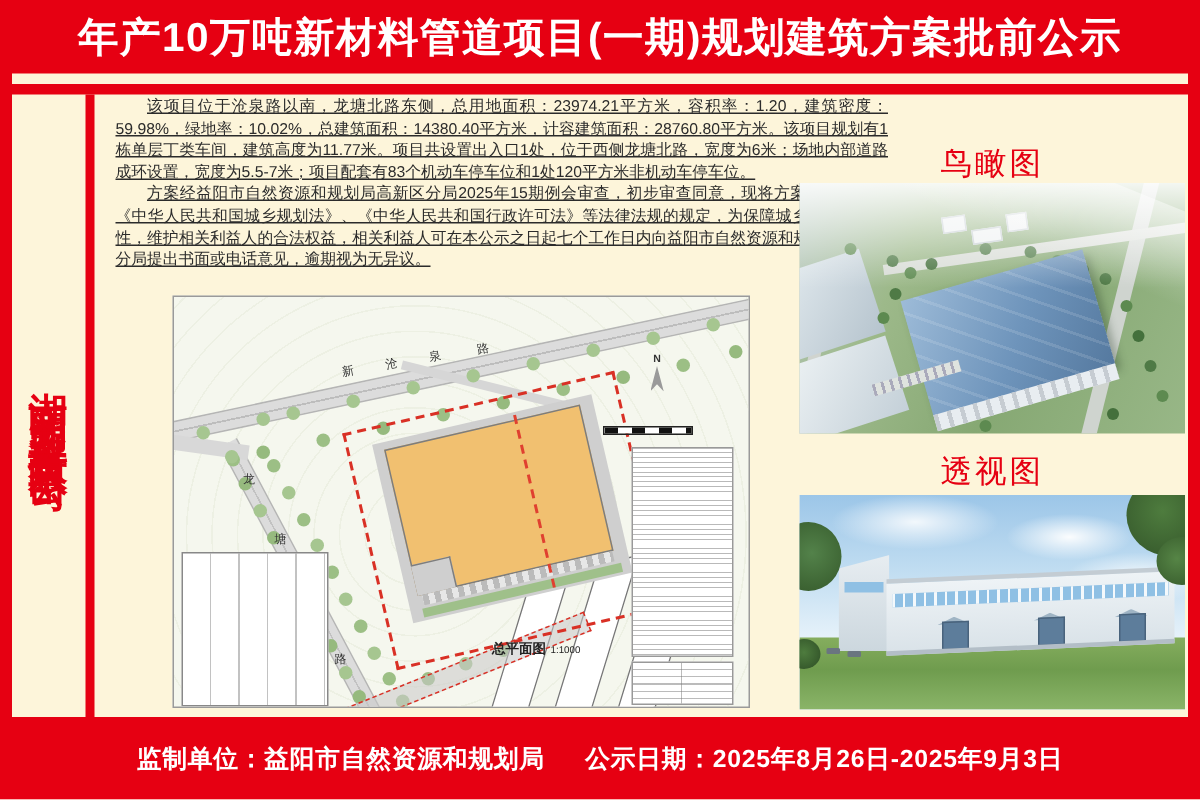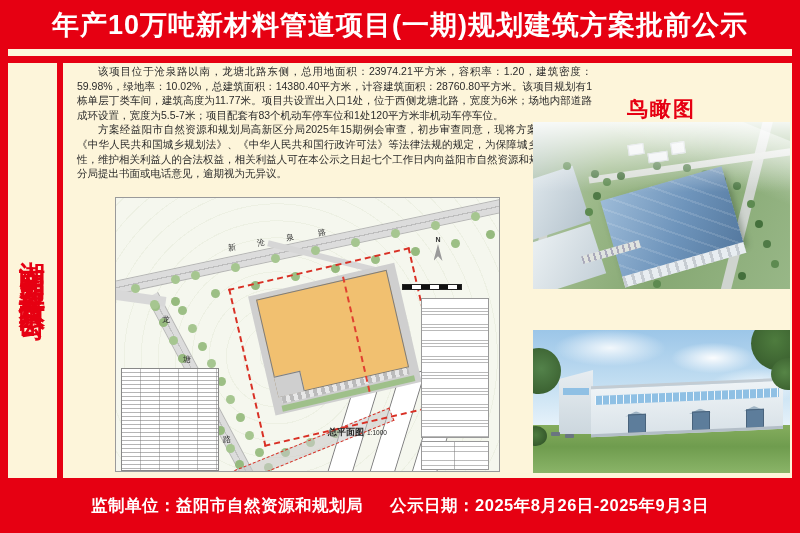--- a/index.html
+++ b/index.html
@@ -14,21 +14,21 @@
   .cream{position:absolute;left:8px;top:49px;width:784px;height:429px;background:#fdf5da;}
   .rule{position:absolute;left:0;top:56px;width:800px;height:7px;background:#e60012;}
   .v-divider{position:absolute;left:57px;top:63px;width:6px;height:415px;background:#e60012;}
 
   
   .left-col{position:absolute;left:8px;top:63px;width:49px;height:415px;display:flex;align-items:center;justify-content:center;}
   .company{writing-mode:vertical-rl;text-orientation:upright;color:#e60012;font-size:26px;font-weight:bold;letter-spacing:5px;line-height:1;}
 
   
   .paragraphs{position:absolute;left:77px;top:64px;width:515px;color:#2b2b2b;font-size:10.5px;line-height:14.6px;text-align:justify;}
-  .paragraphs p{margin:0;text-indent:2em;}
+  .paragraphs p{margin:0;text-indent:2em;text-decoration:underline;}
 
   
   .site-plan{position:absolute;left:115px;top:197px;width:383px;height:273px;background:#f5f7ee;border:1px solid #9a9a9a;overflow:hidden;}
   .plan-texture{position:absolute;left:0;top:0;width:100%;height:100%;opacity:.45;
     background:repeating-radial-gradient(circle at 42% 58%, transparent 0 16px, #e3e8d6 16px 17px);}
   .plan-title{position:absolute;left:0;top:6px;width:100%;text-align:center;font-size:12.5px;font-weight:bold;color:#111;}
   .road{position:absolute;background:#dcdcdc;}
   .road-top{left:-6px;top:84px;width:400px;height:12px;transform:rotate(-12deg);transform-origin:left center;
     border-top:1px solid #b5b5b5;border-bottom:1px solid #b5b5b5;
     background:linear-gradient(#dcdcdc 0 45%, #bdbdbd 45% 55%, #dcdcdc 55% 100%);}
@@ -67,21 +67,21 @@
   .plan-caption{position:absolute;left:212px;top:228px;font-size:9px;font-weight:bold;color:#222;}
   .plan-caption .cap{}
   .plan-caption .scale{font-size:6.5px;font-weight:normal;margin-left:3px;}
   .north{position:absolute;left:314px;top:38px;width:16px;text-align:center;}
   .north .n{font-size:7px;font-weight:bold;color:#333;}
   .north .pointer{width:9px;height:17px;margin:1px auto 0;background:#9a9a9a;clip-path:polygon(50% 0,100% 100%,50% 72%,0 100%);}
   .scalebar{position:absolute;left:286px;top:86px;width:58px;height:4px;border:1px solid #222;
     background:repeating-linear-gradient(90deg,#111 0 9px,#fff 9px 18px);}
 
   
-  .render-label{position:absolute;left:533px;width:257px;text-align:center;color:#e60012;font-size:21px;font-weight:bold;letter-spacing:2px;}
+  .render-label{position:absolute;left:533px;width:257px;text-align:center;color:#e60012;font-size:21px;font-weight:normal;letter-spacing:2px;}
   .label-aerial{top:95px;}
   .label-persp{top:300px;}
 
   .aerial{position:absolute;left:533px;top:122px;width:257px;height:167px;overflow:hidden;
     background:linear-gradient(115deg,#b9c9c3 0%,#9db98a 28%,#86a873 58%,#98b787 100%);}
   .a-glare{position:absolute;left:0;top:0;width:100%;height:70px;
     background:linear-gradient(180deg,rgba(255,255,255,.9),rgba(255,255,255,0));}
   .a-streak{position:absolute;left:-20px;top:-30px;width:300px;height:60px;transform:rotate(22deg);
     background:linear-gradient(180deg,rgba(255,255,255,.45),rgba(255,255,255,0));}
   .a-road-r{position:absolute;left:208px;top:-8px;width:10px;height:190px;transform:rotate(14deg);background:#cfd4cf;}
@@ -235,20 +235,21 @@
       100px 150px 0 #4f7a46, 120px 158px 0 #5d8a50, 30px 40px 0 #5d8a50, 120px 40px 0 #4f7a46;"></div>
     <div class="a-bldg">
       <div class="ridge"></div>
       <div class="wall"></div>
     </div>
     <div class="a-park"></div>
     <div class="a-glare"></div>
     <div class="a-streak"></div>
   </div>
 
+  <div class="render-label label-persp">透视图</div>
 
   <div class="persp">
     <div class="p-sky"></div>
     <div class="p-lawn"></div>
     <div class="p-gable">
       <div class="win"></div>
     </div>
     <div class="p-facade">
       <div class="p-ribbon"></div>
       <div class="p-canopy" style="left:34px;"></div>

